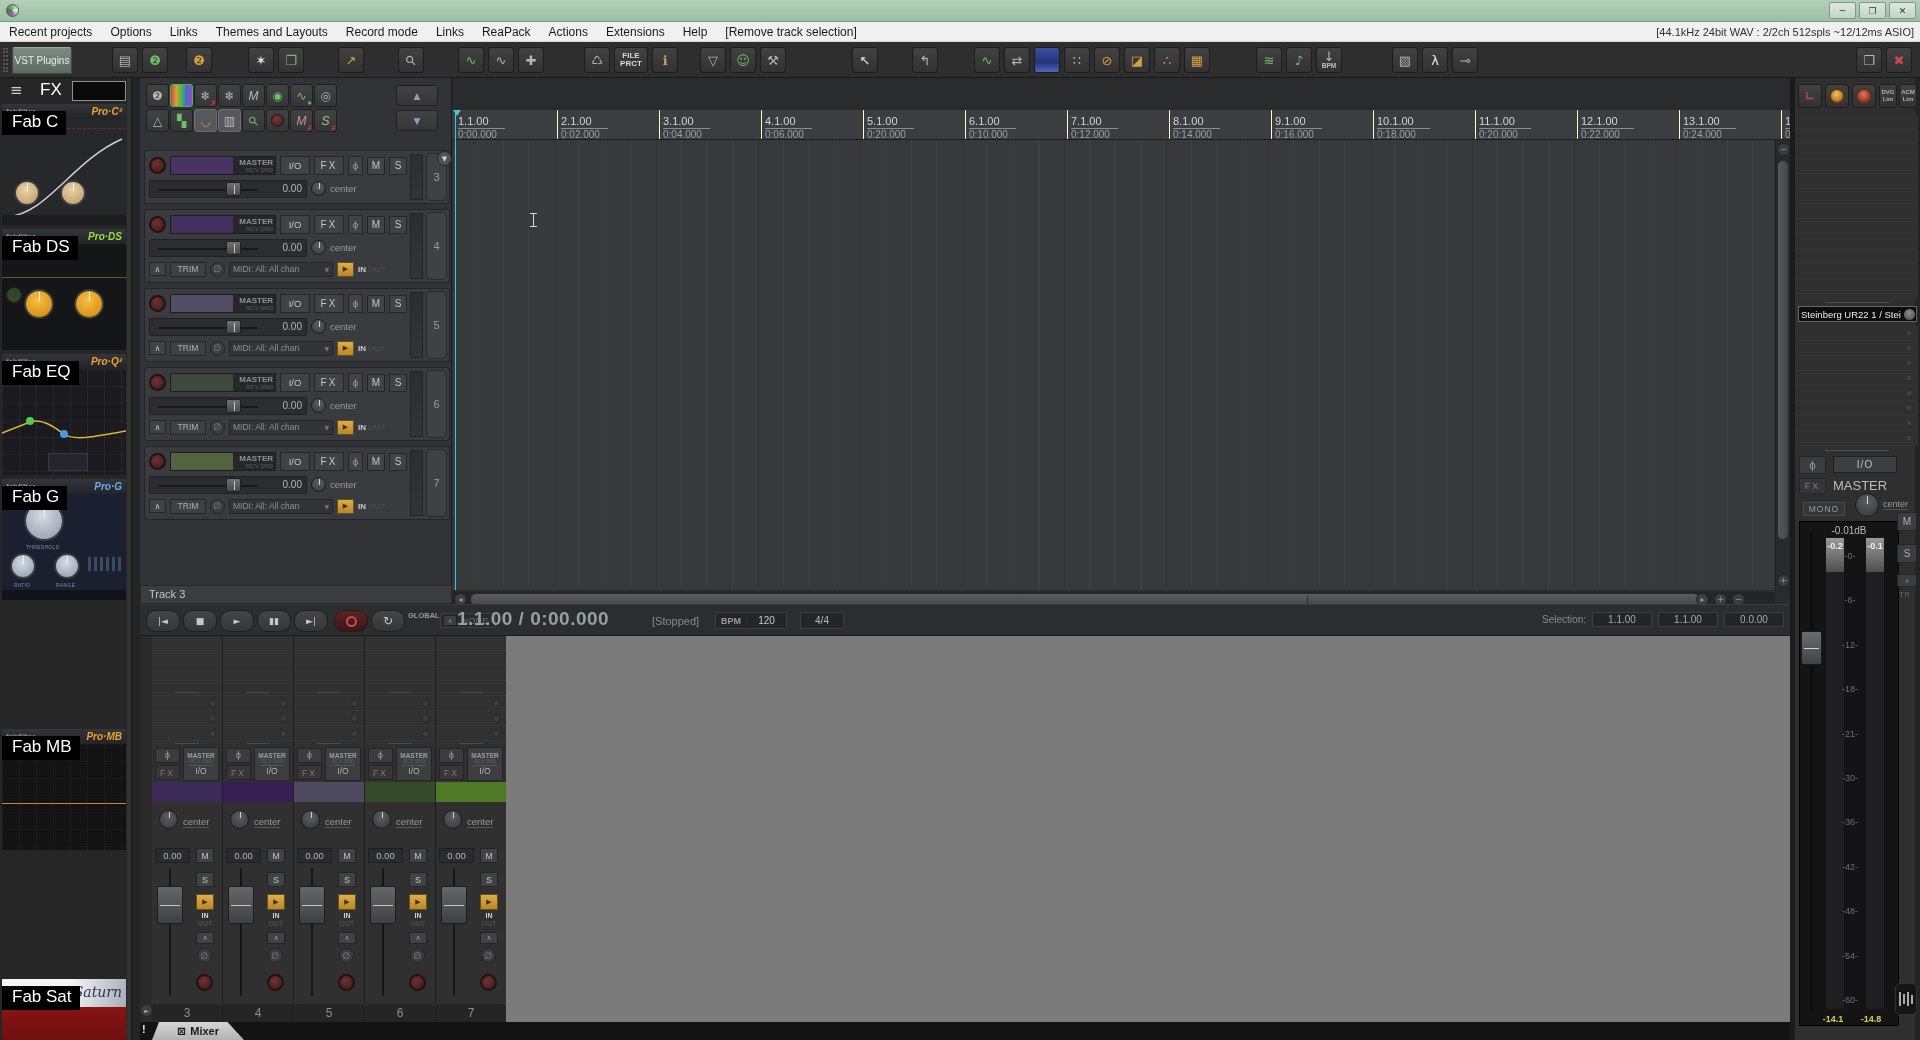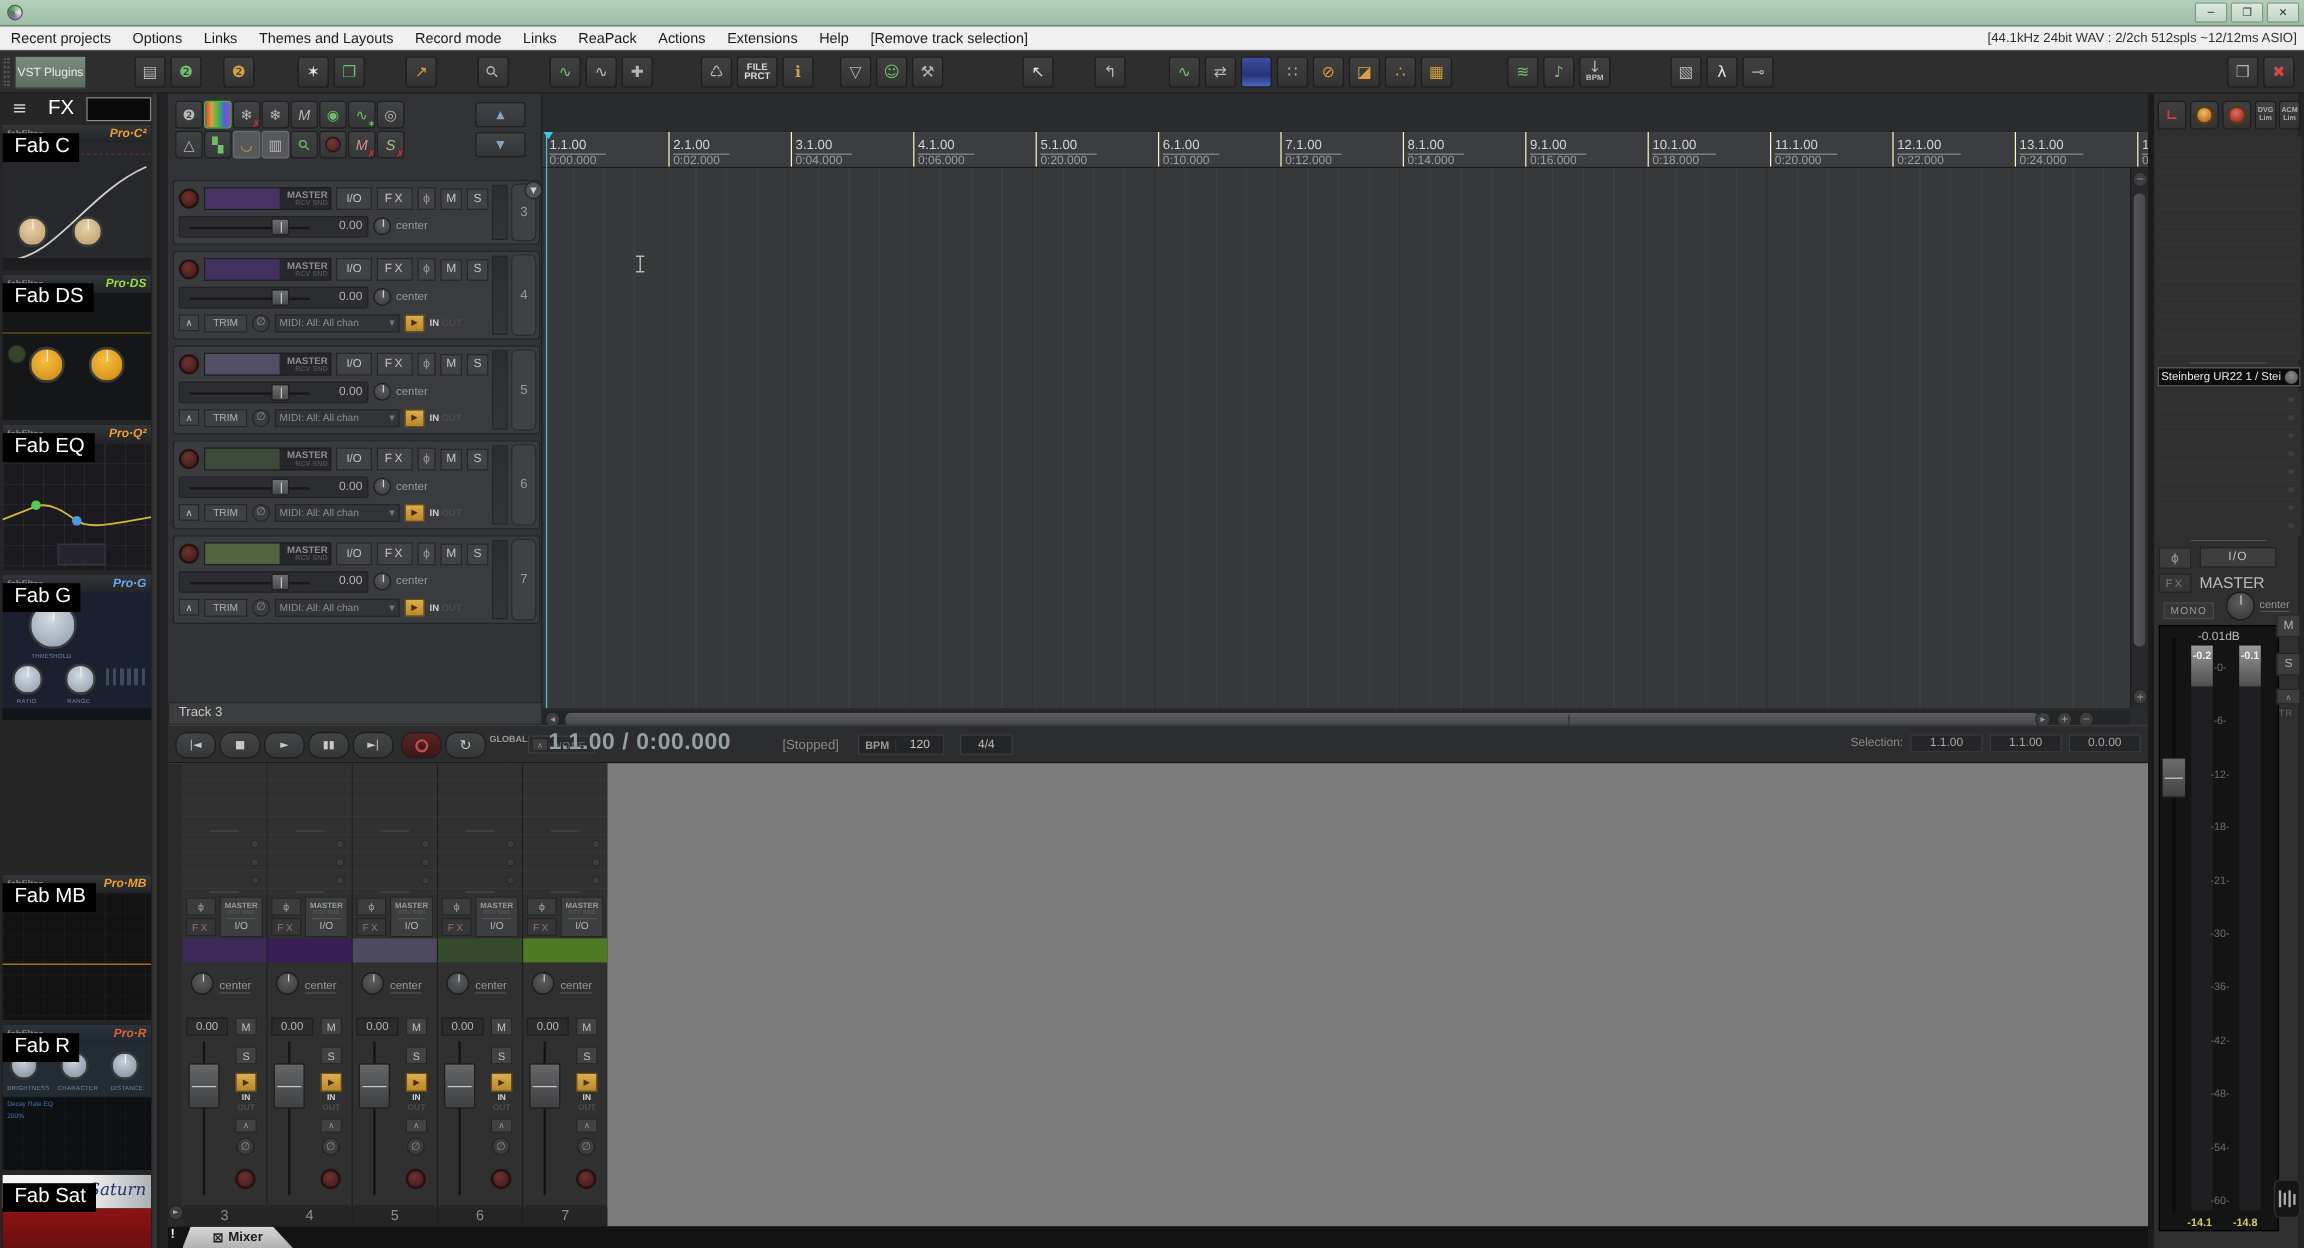--- a/index.html
+++ b/index.html
@@ -413,37 +413,20 @@
     <div class="pitem v-promb" style="top:651px">
       <div class="phead">
           <span class="pbrand">fabfilter</span>
           <span class="pprod" style="color:#f0a030">Pro·MB</span>
         </div>
       <div class="gridbg" style="opacity:.6"></div>
       <div style="position:absolute;left:0;top:74px;width:100%;height:1px;background:#c88828"></div>
       <span class="plabel">Fab MB</span>
     </div>
 
-    <div class="pitem v-pror" style="top:776px">
-      <div style="position:absolute;left:0;top:0;width:100%;height:60px;background:#232b33"></div>
-      <div class="phead" style="background:linear-gradient(#2b333c,#202830)">
-          <span class="pbrand">fabfilter</span>
-          <span class="pprod" style="color:#e06030">Pro·R</span>
-        </div>
-      <div class="pknob" style="left:6px;top:22px;width:24px;height:24px;background:radial-gradient(circle at 45% 35%,#c8d2dc,#7a8898)"></div>
-      <div class="pknob" style="left:48px;top:22px;width:24px;height:24px;background:radial-gradient(circle at 45% 35%,#c8d2dc,#7a8898)"></div>
-      <div class="pknob" style="left:90px;top:22px;width:24px;height:24px;background:radial-gradient(circle at 45% 35%,#c8d2dc,#7a8898)"></div>
-      <span class="klabel" style="left:4px;top:50px">BRIGHTNESS</span>
-      <span class="klabel" style="left:46px;top:50px">CHARACTER</span>
-      <span class="klabel" style="left:90px;top:50px">DISTANCE</span>
-      <span style="position:absolute;left:4px;top:64px;font-size:5.5px;color:#4878b8">Decay Rate EQ</span>
-      <span style="position:absolute;left:4px;top:74px;font-size:5.5px;color:#4878b8">200%</span>
-      <div class="gridbg" style="top:60px;opacity:.5"></div>
-      <span class="plabel">Fab R</span>
-    </div>
 
     <div class="pitem v-sat" style="top:901px">
       <div style="position:absolute;left:0;top:0;width:100%;height:28px;background:linear-gradient(100deg,#f4f4f2 55%,#a8aeb4)">
         <span style="position:absolute;left:4px;top:8px;font-size:9px;font-weight:bold;color:#2a2a2a">fabfilter</span>
         <span style="position:absolute;right:4px;top:5px;font-size:14px;font-style:italic;font-family:'DejaVu Serif',serif;color:#26356e">Saturn</span>
       </div>
       <div style="position:absolute;left:0;top:28px;width:100%;height:70px;background:linear-gradient(#8a1414,#4a0a0a)"></div>
       <span class="plabel">Fab Sat</span>
     </div>
     <div id="sbscroll"></div>

